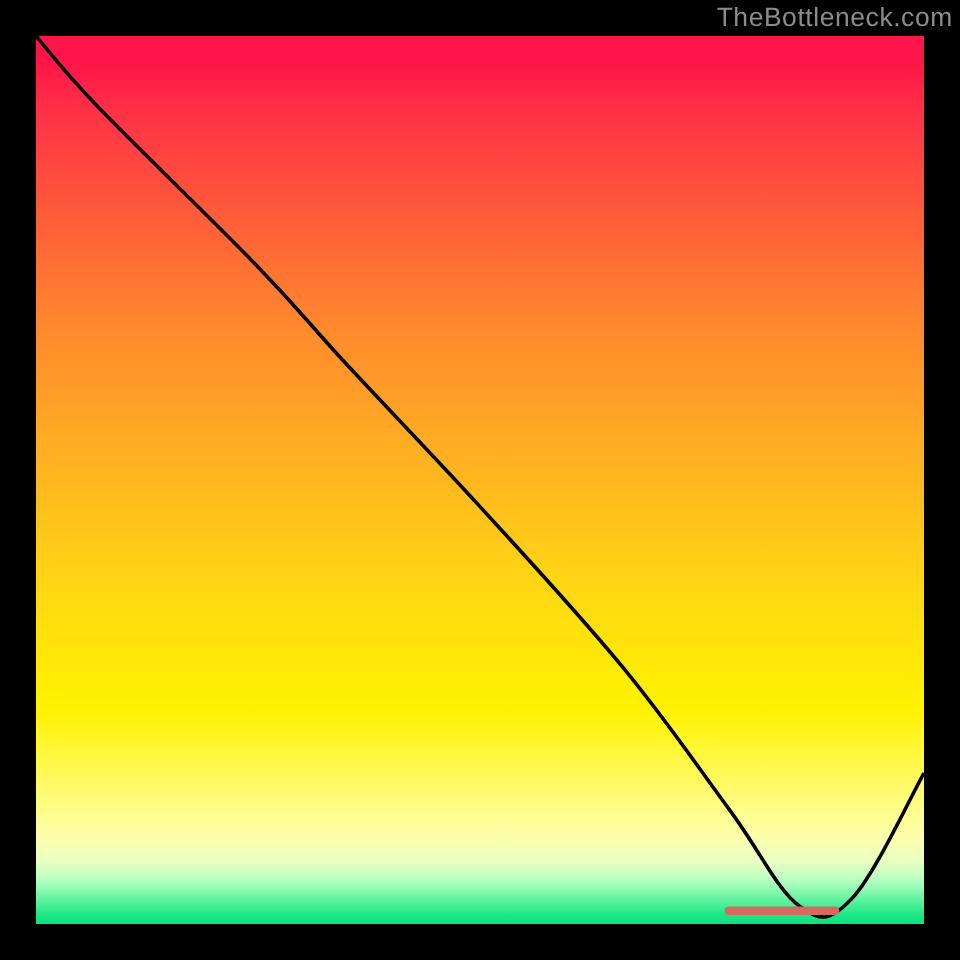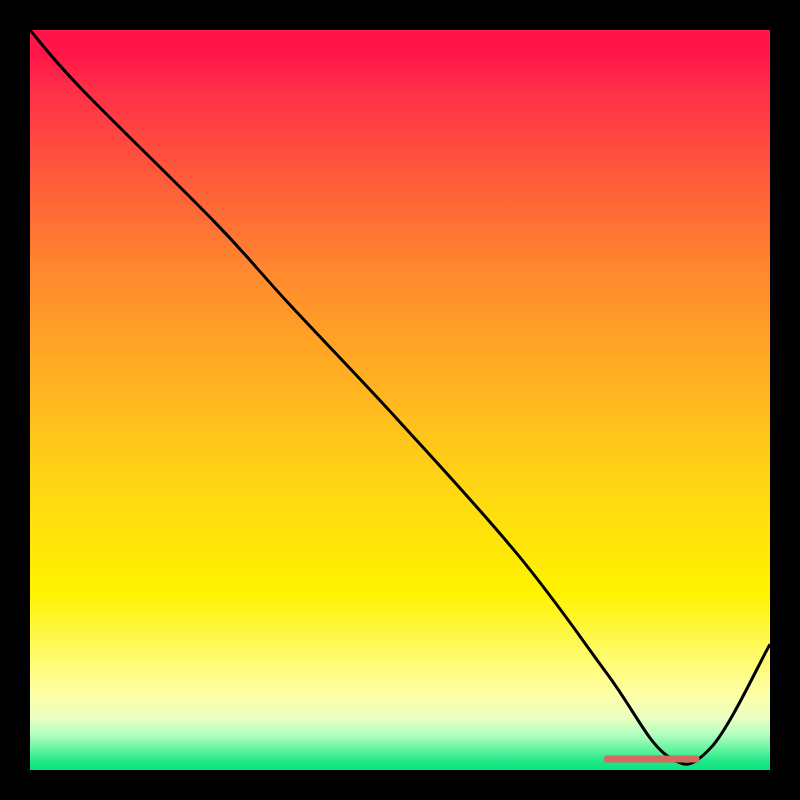--- a/index.html
+++ b/index.html
@@ -70,20 +70,21 @@
     fill: none;
     stroke: #d46a60;
     stroke-width: 7px;
     stroke-linecap: round;
   }
 </style>
 </head>
 <body>
 
 <div class="stage">
+  <div class="attribution">TheBottleneck.com</div>
 
   <div class="plot">
     <div class="gradient"></div>
     <svg class="overlay" viewBox="0 0 740 740" preserveAspectRatio="none">
       <path id="curve-path" class="curve" d="M 0 0 C 9.324 10.655999999999988, 18.500000000000007 24.567999999999934, 51.800000000000004 59.19999999999993 C 85.1 93.83199999999994, 147.704 153.77199999999996, 185 192.39999999999998 C 222.296 231.028, 225.7 237.836, 259 273.8 C 292.3 309.764, 328.70799999999997 346.91200000000003, 370 392.20000000000005 C 411.29200000000003 437.48800000000006, 451.10400000000004 480.11199999999997, 488.40000000000003 525.4 C 525.696 570.688, 550.5600000000001 607.8359999999999, 577.2 643.8 C 603.84 679.764, 617.752 711.88, 636.4 725.2 C 655.048 738.5200000000001, 662.152 737.78, 680.8000000000001 717.8 C 699.4480000000001 697.8199999999999, 729.344 632.8480000000001, 740 614.2"></path>
       <line id="marker-line" class="marker" x1="577.2" y1="728.9" x2="666" y2="728.9"></line>
     </svg>
   </div>
 </div>
 

